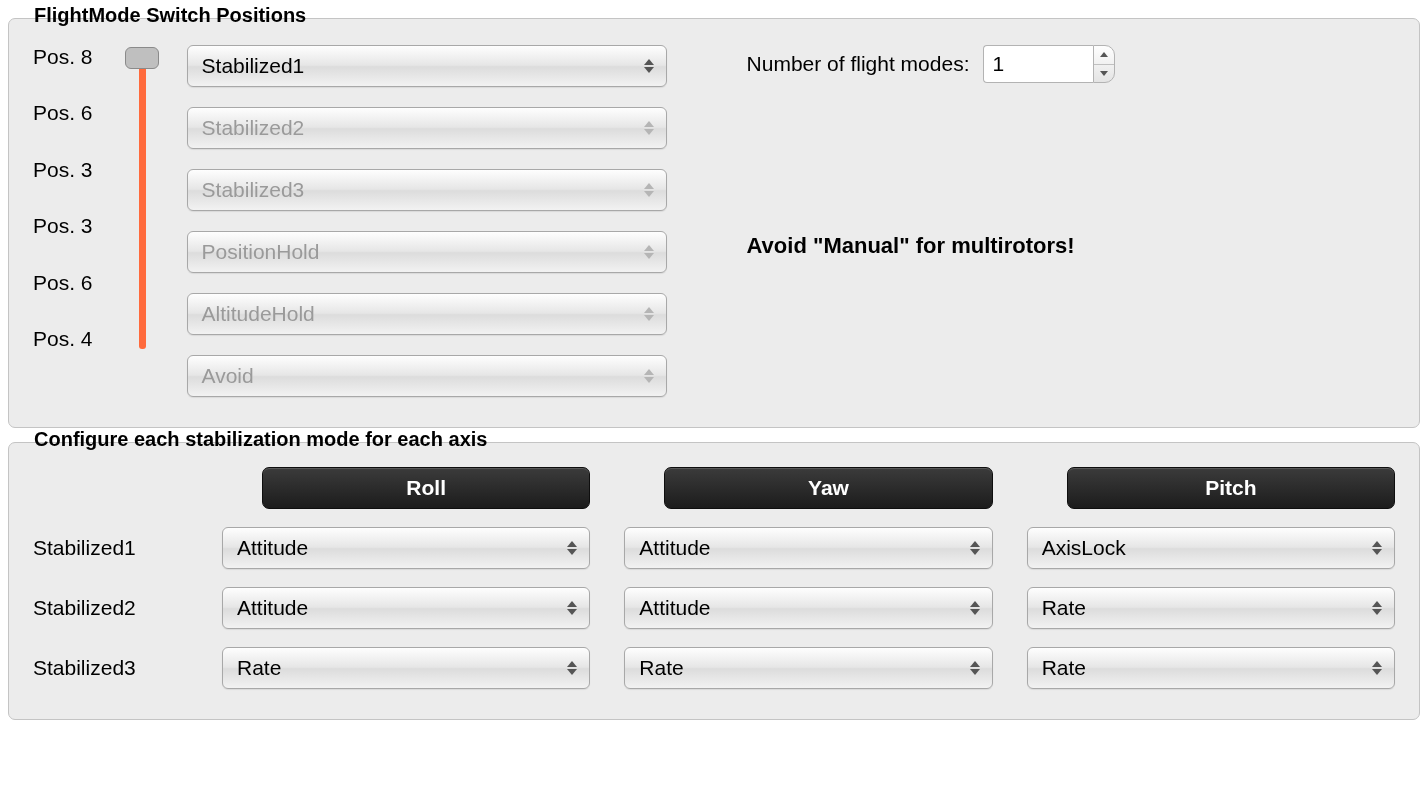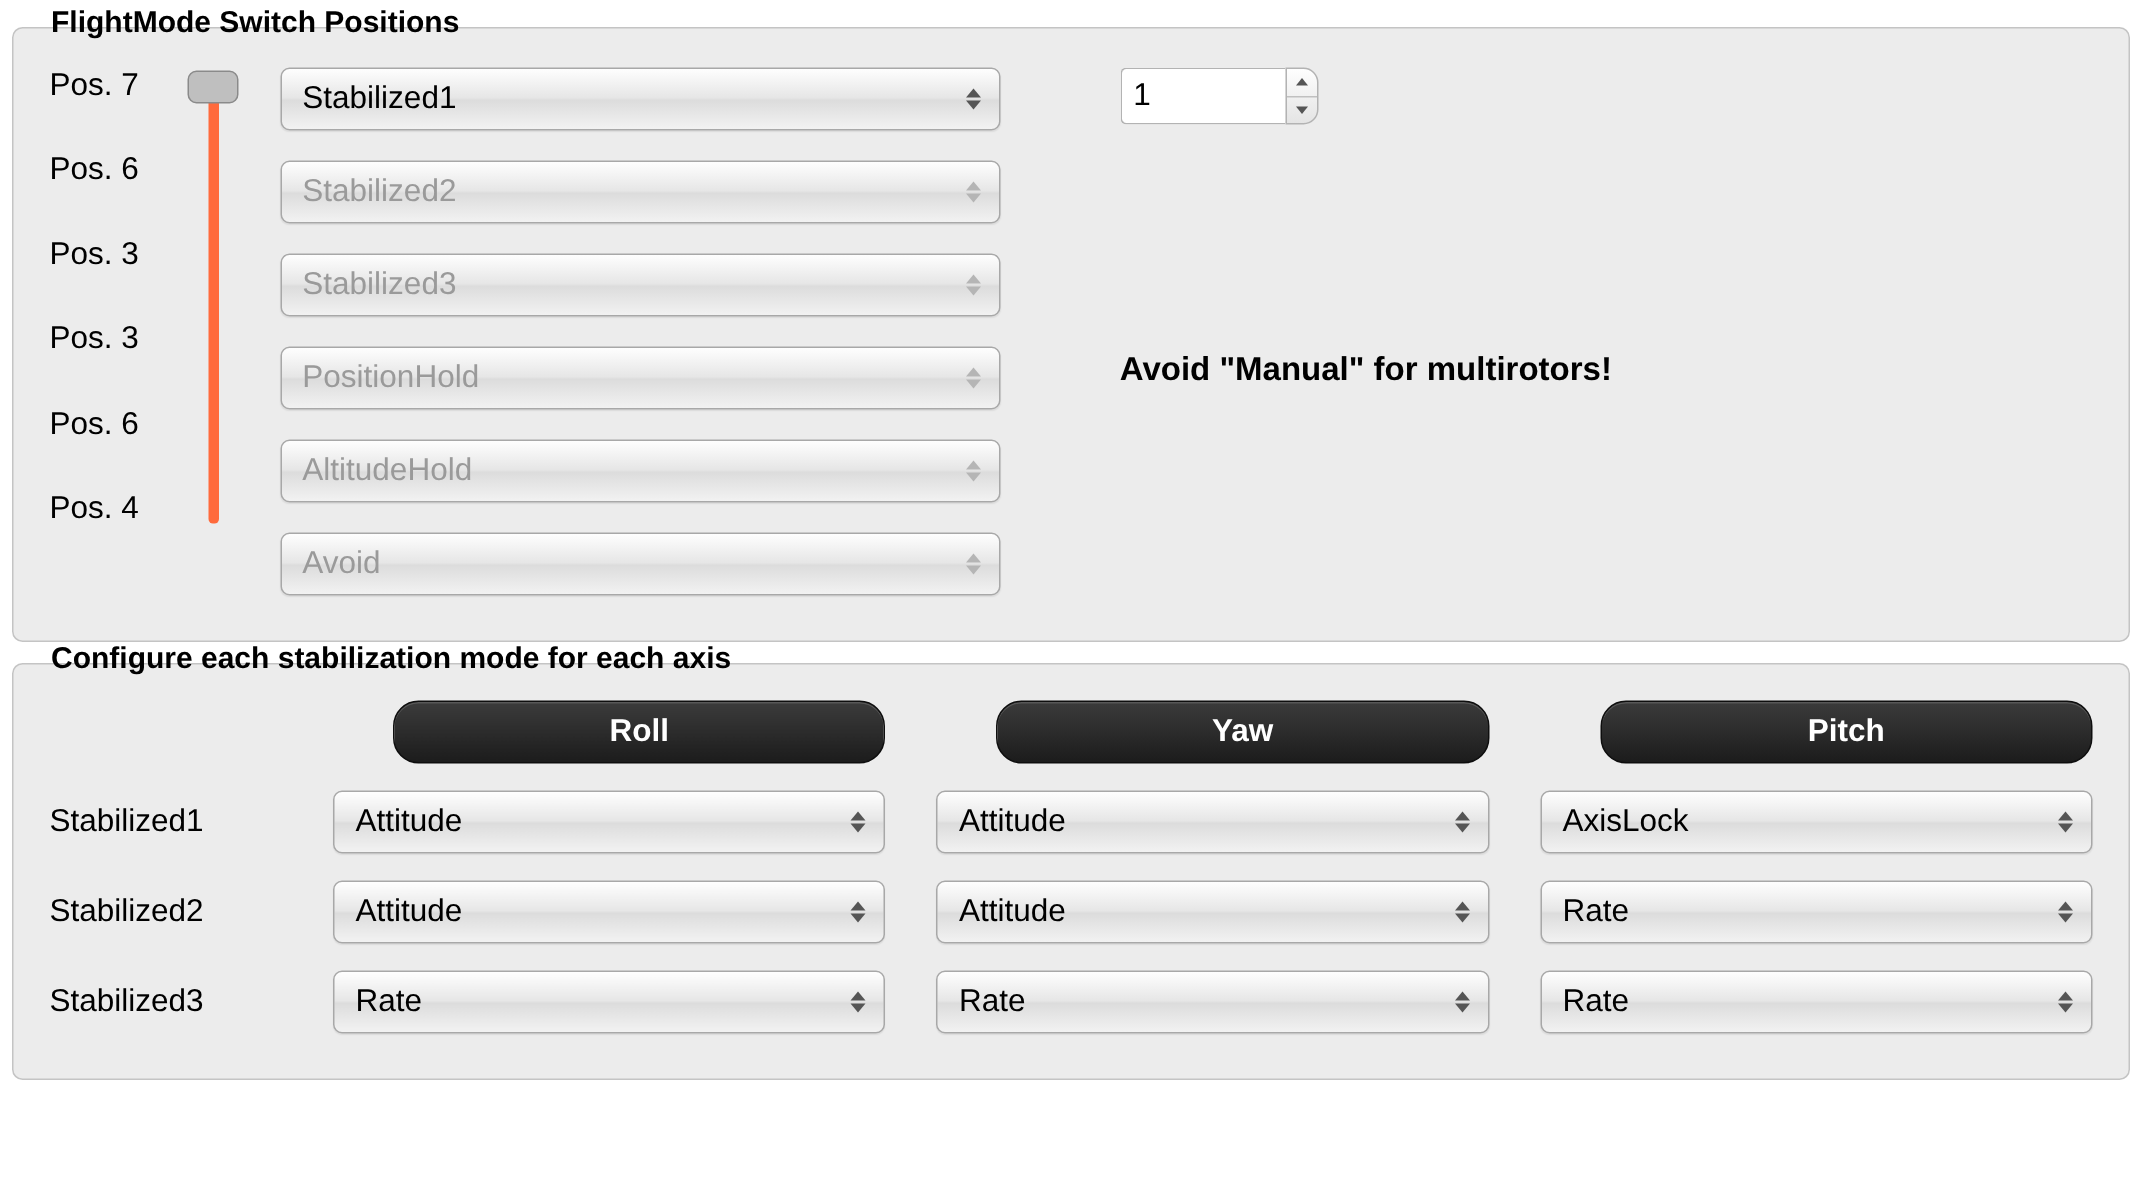--- a/index.html
+++ b/index.html
@@ -186,21 +186,21 @@
       display: grid;
       grid-template-columns: 155px 1fr 1fr 1fr;
       column-gap: 34px;
       row-gap: 18px;
       align-items: center;
     }
     .axis-header {
       height: 42px;
       background: linear-gradient(#3b3b3b, #1c1c1c);
       border: 1px solid #0e0e0e;
-      border-radius: 17px;
+      border-radius: 7px;
       color: #fff;
       font-weight: bold;
       font-size: 21px;
       display: flex;
       align-items: center;
       justify-content: center;
       box-shadow: inset 0 1px 0 rgba(255,255,255,0.15);
       margin-left: 40px;
     }
     .row-label {
@@ -209,21 +209,21 @@
   </style>
 </head>
 <body>
 
 <div class="groupbox">
   <div class="groupbox-title">FlightMode Switch Positions</div>
   <div class="groupbox-body">
     <div class="top-layout">
       <div class="positions-col">
         <div class="pos-labels">
-          <div>Pos. 7</div>
+          <div>Pos. 8</div>
           <div>Pos. 6</div>
           <div>Pos. 3</div>
           <div>Pos. 3</div>
           <div>Pos. 6</div>
           <div>Pos. 4</div>
         </div>
         <div class="slider-col">
           <div class="slider">
             <div class="slider-track"></div>
             <div class="slider-thumb"></div>
@@ -270,20 +270,21 @@
             <span class="arrows">
                 <span class="arrow-up"></span>
                 <span class="arrow-down"></span>
               </span>
           </div>
         </div>
       </div>
 
       <div class="right-info">
         <div class="numrow">
+          <span>Number of flight modes:</span>
           <div class="spinbox">
             <input type="text" value="1" style="">
             <div class="spin-btns">
               <div class="spin-btn">
                   <span class="arrow-up"></span>
                 </div>
               <div class="spin-btn">
                   <span class="arrow-down"></span>
                 </div>
             </div>

